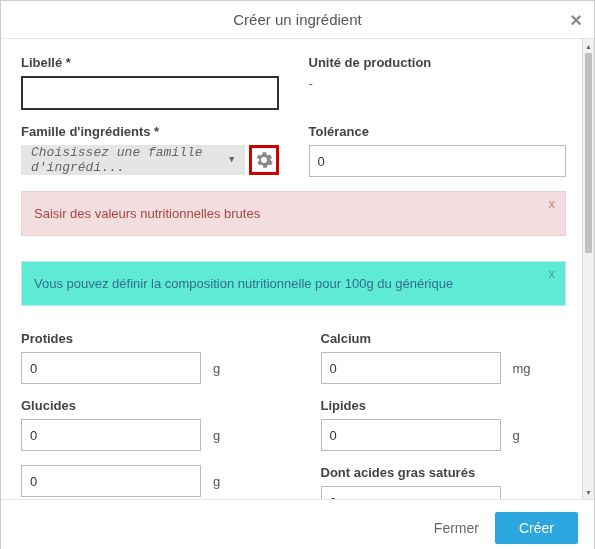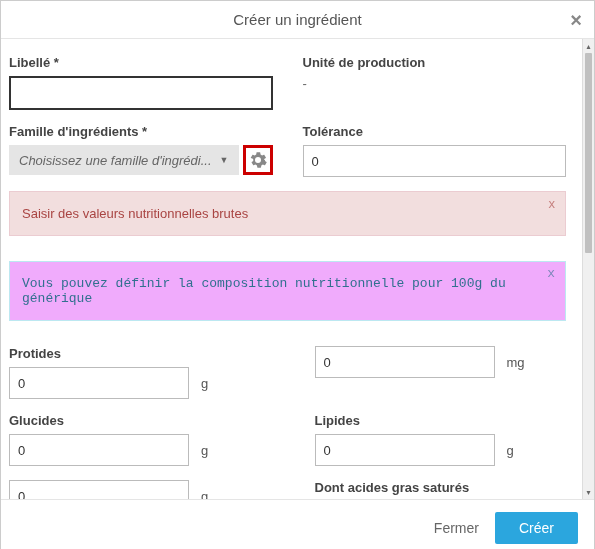--- a/index.html
+++ b/index.html
@@ -2,39 +2,39 @@
 <html><head>
   <meta charset="utf-8">
   <style>
     * { box-sizing: border-box; margin: 0; padding: 0; }
     body { font-family: Arial, Helvetica, sans-serif; font-size: 13px; color: #555; background: #fff; width: 595px; }
     .modal { border: 1px solid #ccc; width: 595px; }
     .header { display: flex; align-items: center; justify-content: center; position: relative; padding: 10px 16px; border-bottom: 1px solid #e5e5e5; }
     .header-title { font-size: 15px; color: #555; font-weight: 400; text-align: center; }
     .header-close { position: absolute; right: 12px; top: 8px; font-size: 20px; color: #888; cursor: pointer; font-weight: bold; }
     .body-wrap { display: flex; }
-    .body { flex: 1; padding: 16px 16px 0 8px; overflow: hidden; height: 460px; }
+    .body { flex: 1; padding: 16px 16px 0 20px; overflow: hidden; height: 460px; }
     .scrollbar { width: 12px; background: #f0f0f0; display: flex; flex-direction: column; align-items: center; border-left: 1px solid #ddd; }
     .scroll-arrow { height: 14px; width: 100%; display: flex; align-items: center; justify-content: center; font-size: 8px; color: #666; cursor: pointer; }
     .scroll-track { flex: 1; width: 100%; position: relative; }
     .scroll-thumb { position: absolute; top: 0; left: 2px; width: 7px; height: 200px; background: #c0c0c0; border-radius: 1px; cursor: pointer; }
     .row { display: flex; gap: 30px; margin-bottom: 14px; }
     .col { flex: 1; display: flex; flex-direction: column; }
     .label { font-size: 13px; color: #444; font-weight: bold; margin-bottom: 6px; }
     .static-val { color: #666; font-size: 13px; }
     .input { height: 32px; border: 1px solid #bbb; padding: 0 8px; font-size: 13px; color: #333; background: #fff; }
     .input.thick { border: 2px solid #333; height: 34px; }
     .dropdown-row { display: flex; align-items: center; gap: 0; }
-    .dropdown { flex: 1; height: 30px; background: #e5e5e5; display: flex; align-items: center; padding: 0 10px; font-style: italic; color: #666; cursor: pointer; position: relative; justify-content: space-between; }
+    .dropdown { flex: 1; height: 30px; background: #e5e5e5; display: flex; align-items: center; padding: 0 10px; font-style: italic; color: #666; cursor: pointer; position: relative; justify-content: space-between; font-family: Liberation Mono, monospace; }
     .dropdown .caret { font-size: 9px; color: #666; }
     .gear-box { width: 30px; height: 30px; border: 3px solid #cc0000; margin-left: 4px; display: flex; align-items: center; justify-content: center; background: #fff; }
     .gear-box svg { width: 18px; height: 18px; }
     .alert { padding: 14px 12px; border: 1px solid; position: relative; margin: 4px 0 25px 0; font-size: 13px; }
     .alert-danger { background: #f2dede; border-color: #ebccd1; color: #a94442; }
-    .alert-info { background: #f0abfc; border-color: #bce8f1; color: #31708f; font-family: Liberation Mono, monospace; }
+    .alert-info { background: #5eead4; border-color: #bce8f1; color: #31708f; }
     .alert-close { position: absolute; right: 10px; top: 4px; font-size: 13px; cursor: pointer; opacity: 0.6; }
     .nutri-row { display: flex; gap: 54px; margin-bottom: 14px; }
     .nutri-col { flex: 1; }
     .nutri-label { font-size: 13px; color: #444; font-weight: bold; margin-bottom: 6px; display: block; }
     .nutri-input-wrap { display: flex; align-items: center; gap: 12px; }
     .nutri-input { width: 180px; height: 32px; border: 1px solid #bbb; padding: 0 8px; font-size: 13px; color: #333; }
     .nutri-unit { font-size: 13px; color: #555; }
     .footer { display: flex; justify-content: flex-end; align-items: center; padding: 12px 16px; gap: 16px; border-top: 1px solid #e5e5e5; }
     .btn-link { background: none; border: none; color: #666; font-size: 14px; cursor: pointer; }
     .btn-primary { background: #2ba6de; color: #fff; border: none; padding: 8px 24px; font-size: 14px; cursor: pointer; border-radius: 2px; }
@@ -95,20 +95,21 @@
 
       <div class="nutri-row">
         <div class="nutri-col">
           <span class="nutri-label">Protides</span>
           <div class="nutri-input-wrap">
             <input class="nutri-input" value="0" style="">
             <span class="nutri-unit">g</span>
           </div>
         </div>
         <div class="nutri-col">
+          <span class="nutri-label">Calcium</span>
           <div class="nutri-input-wrap">
             <input class="nutri-input" value="0" style="">
             <span class="nutri-unit">mg</span>
           </div>
         </div>
       </div>
 
       <div class="nutri-row">
         <div class="nutri-col">
           <span class="nutri-label">Glucides</span>

